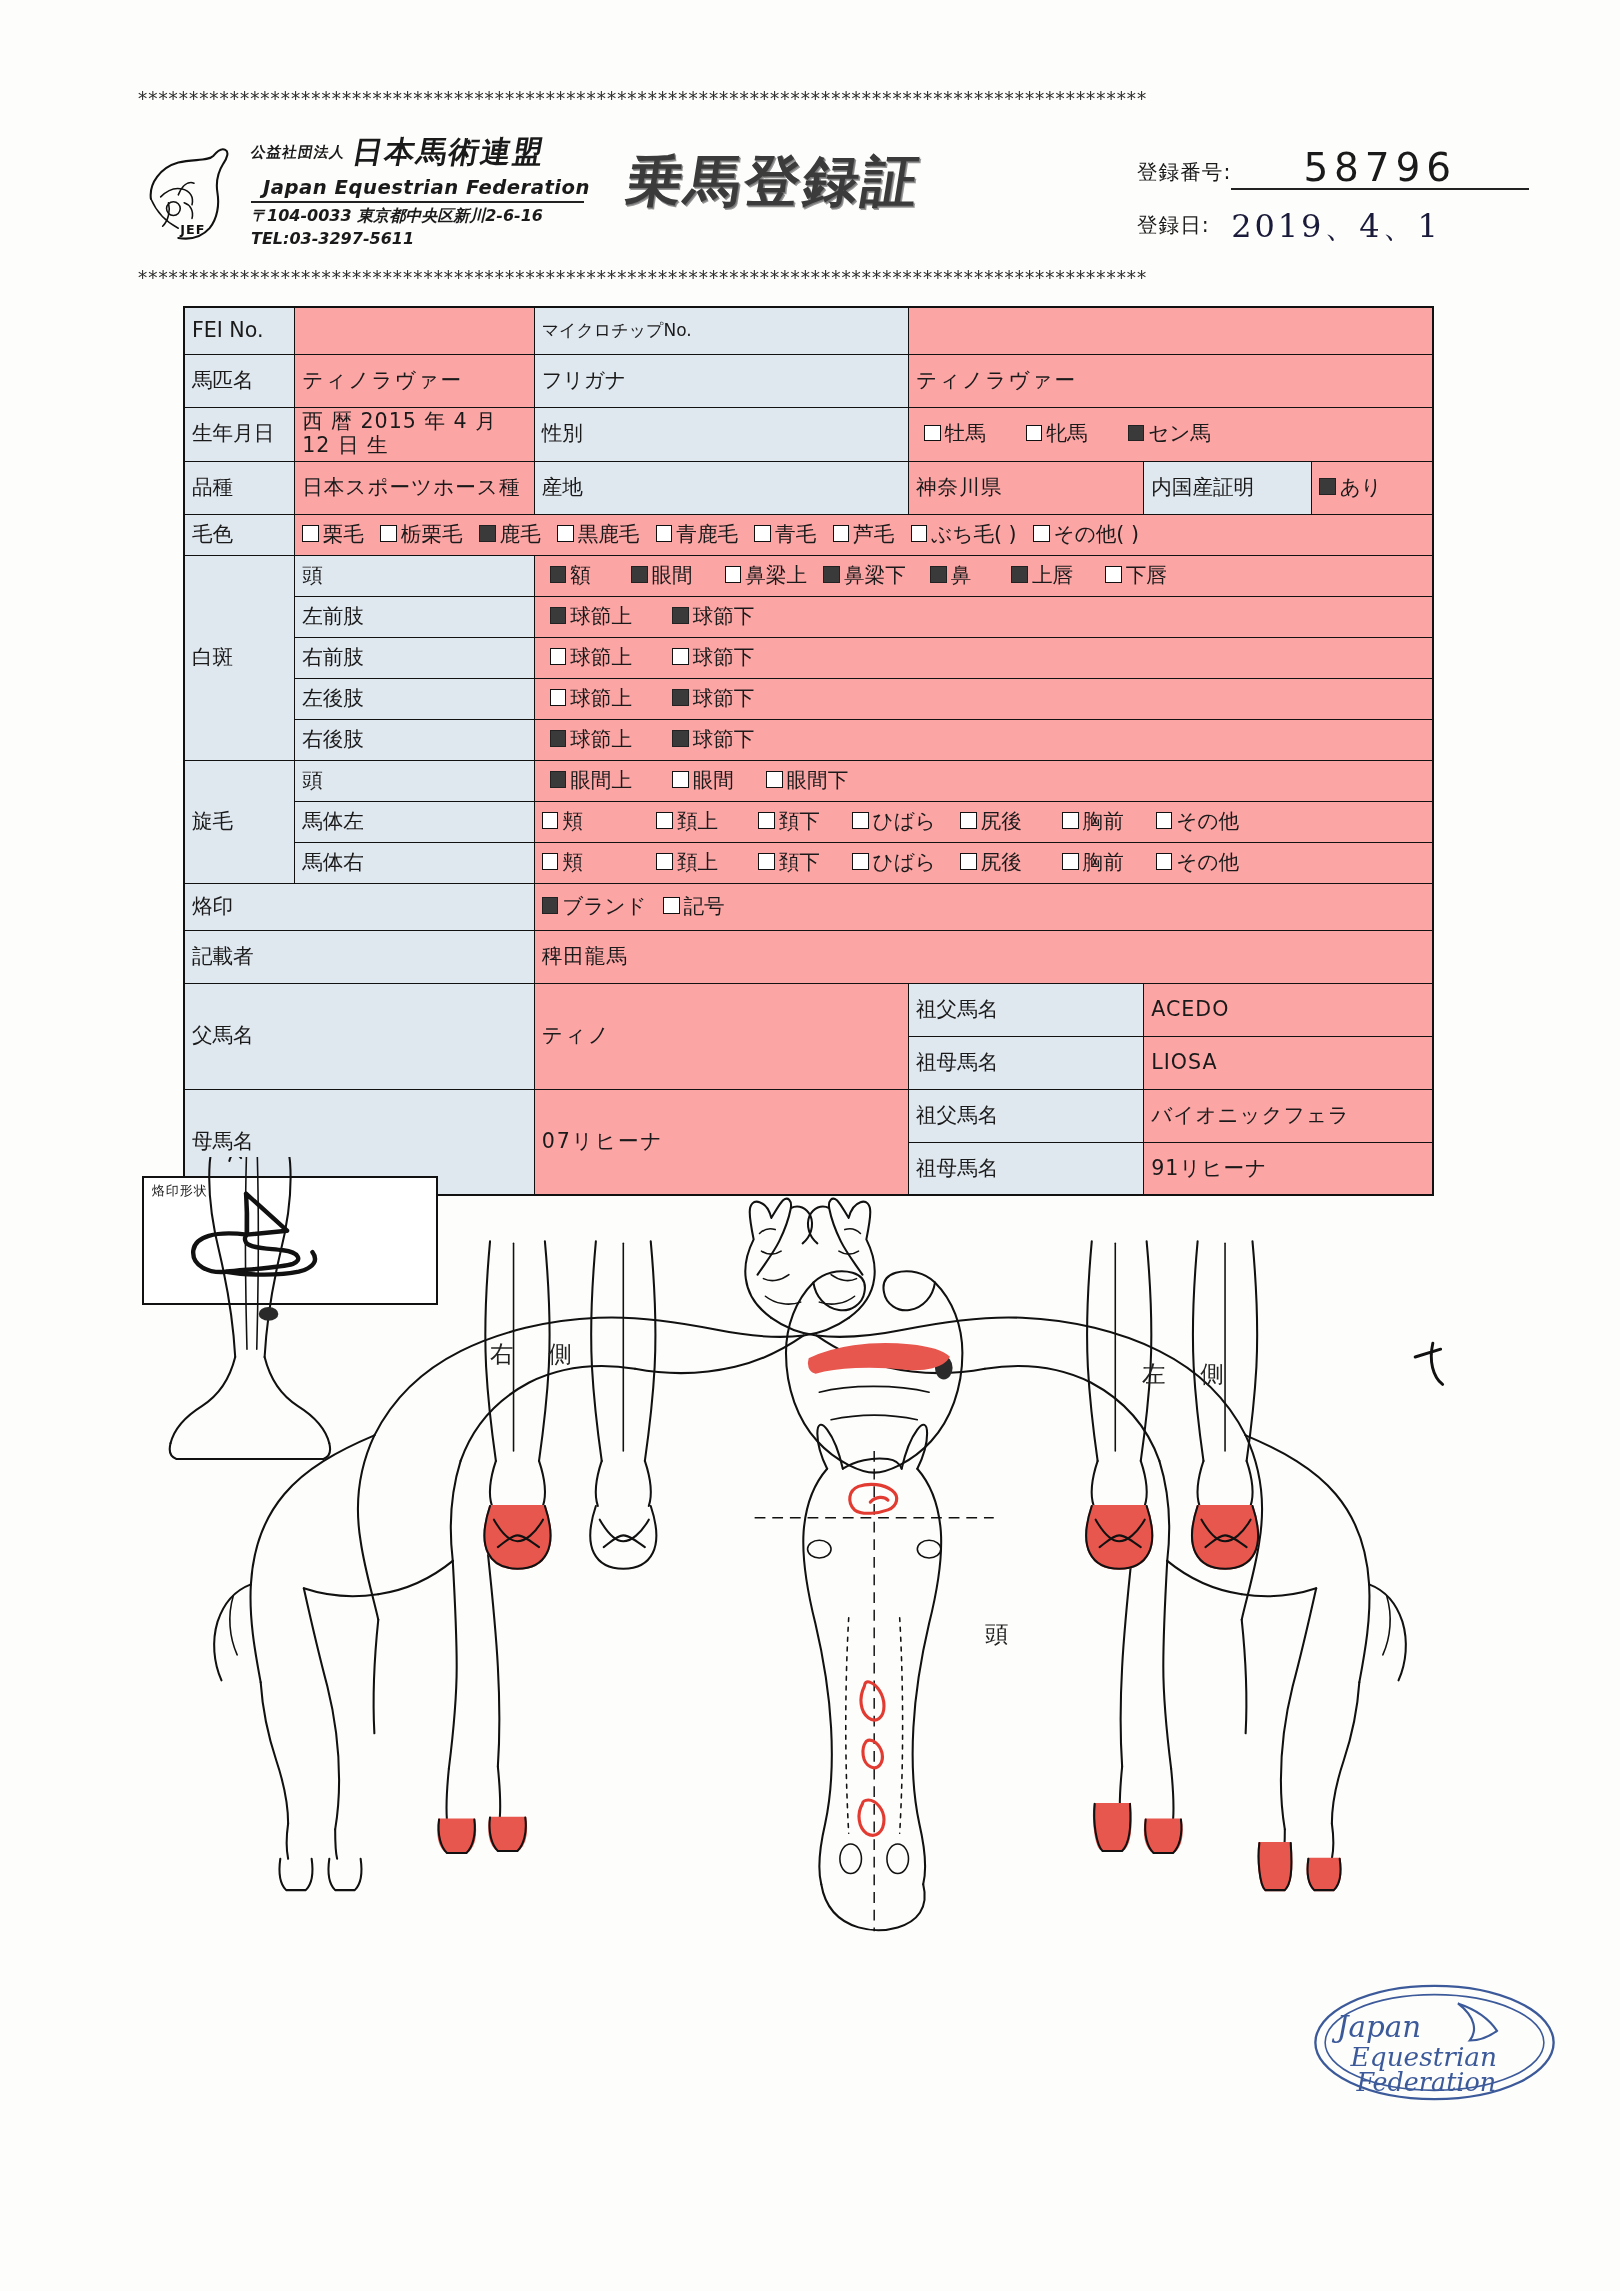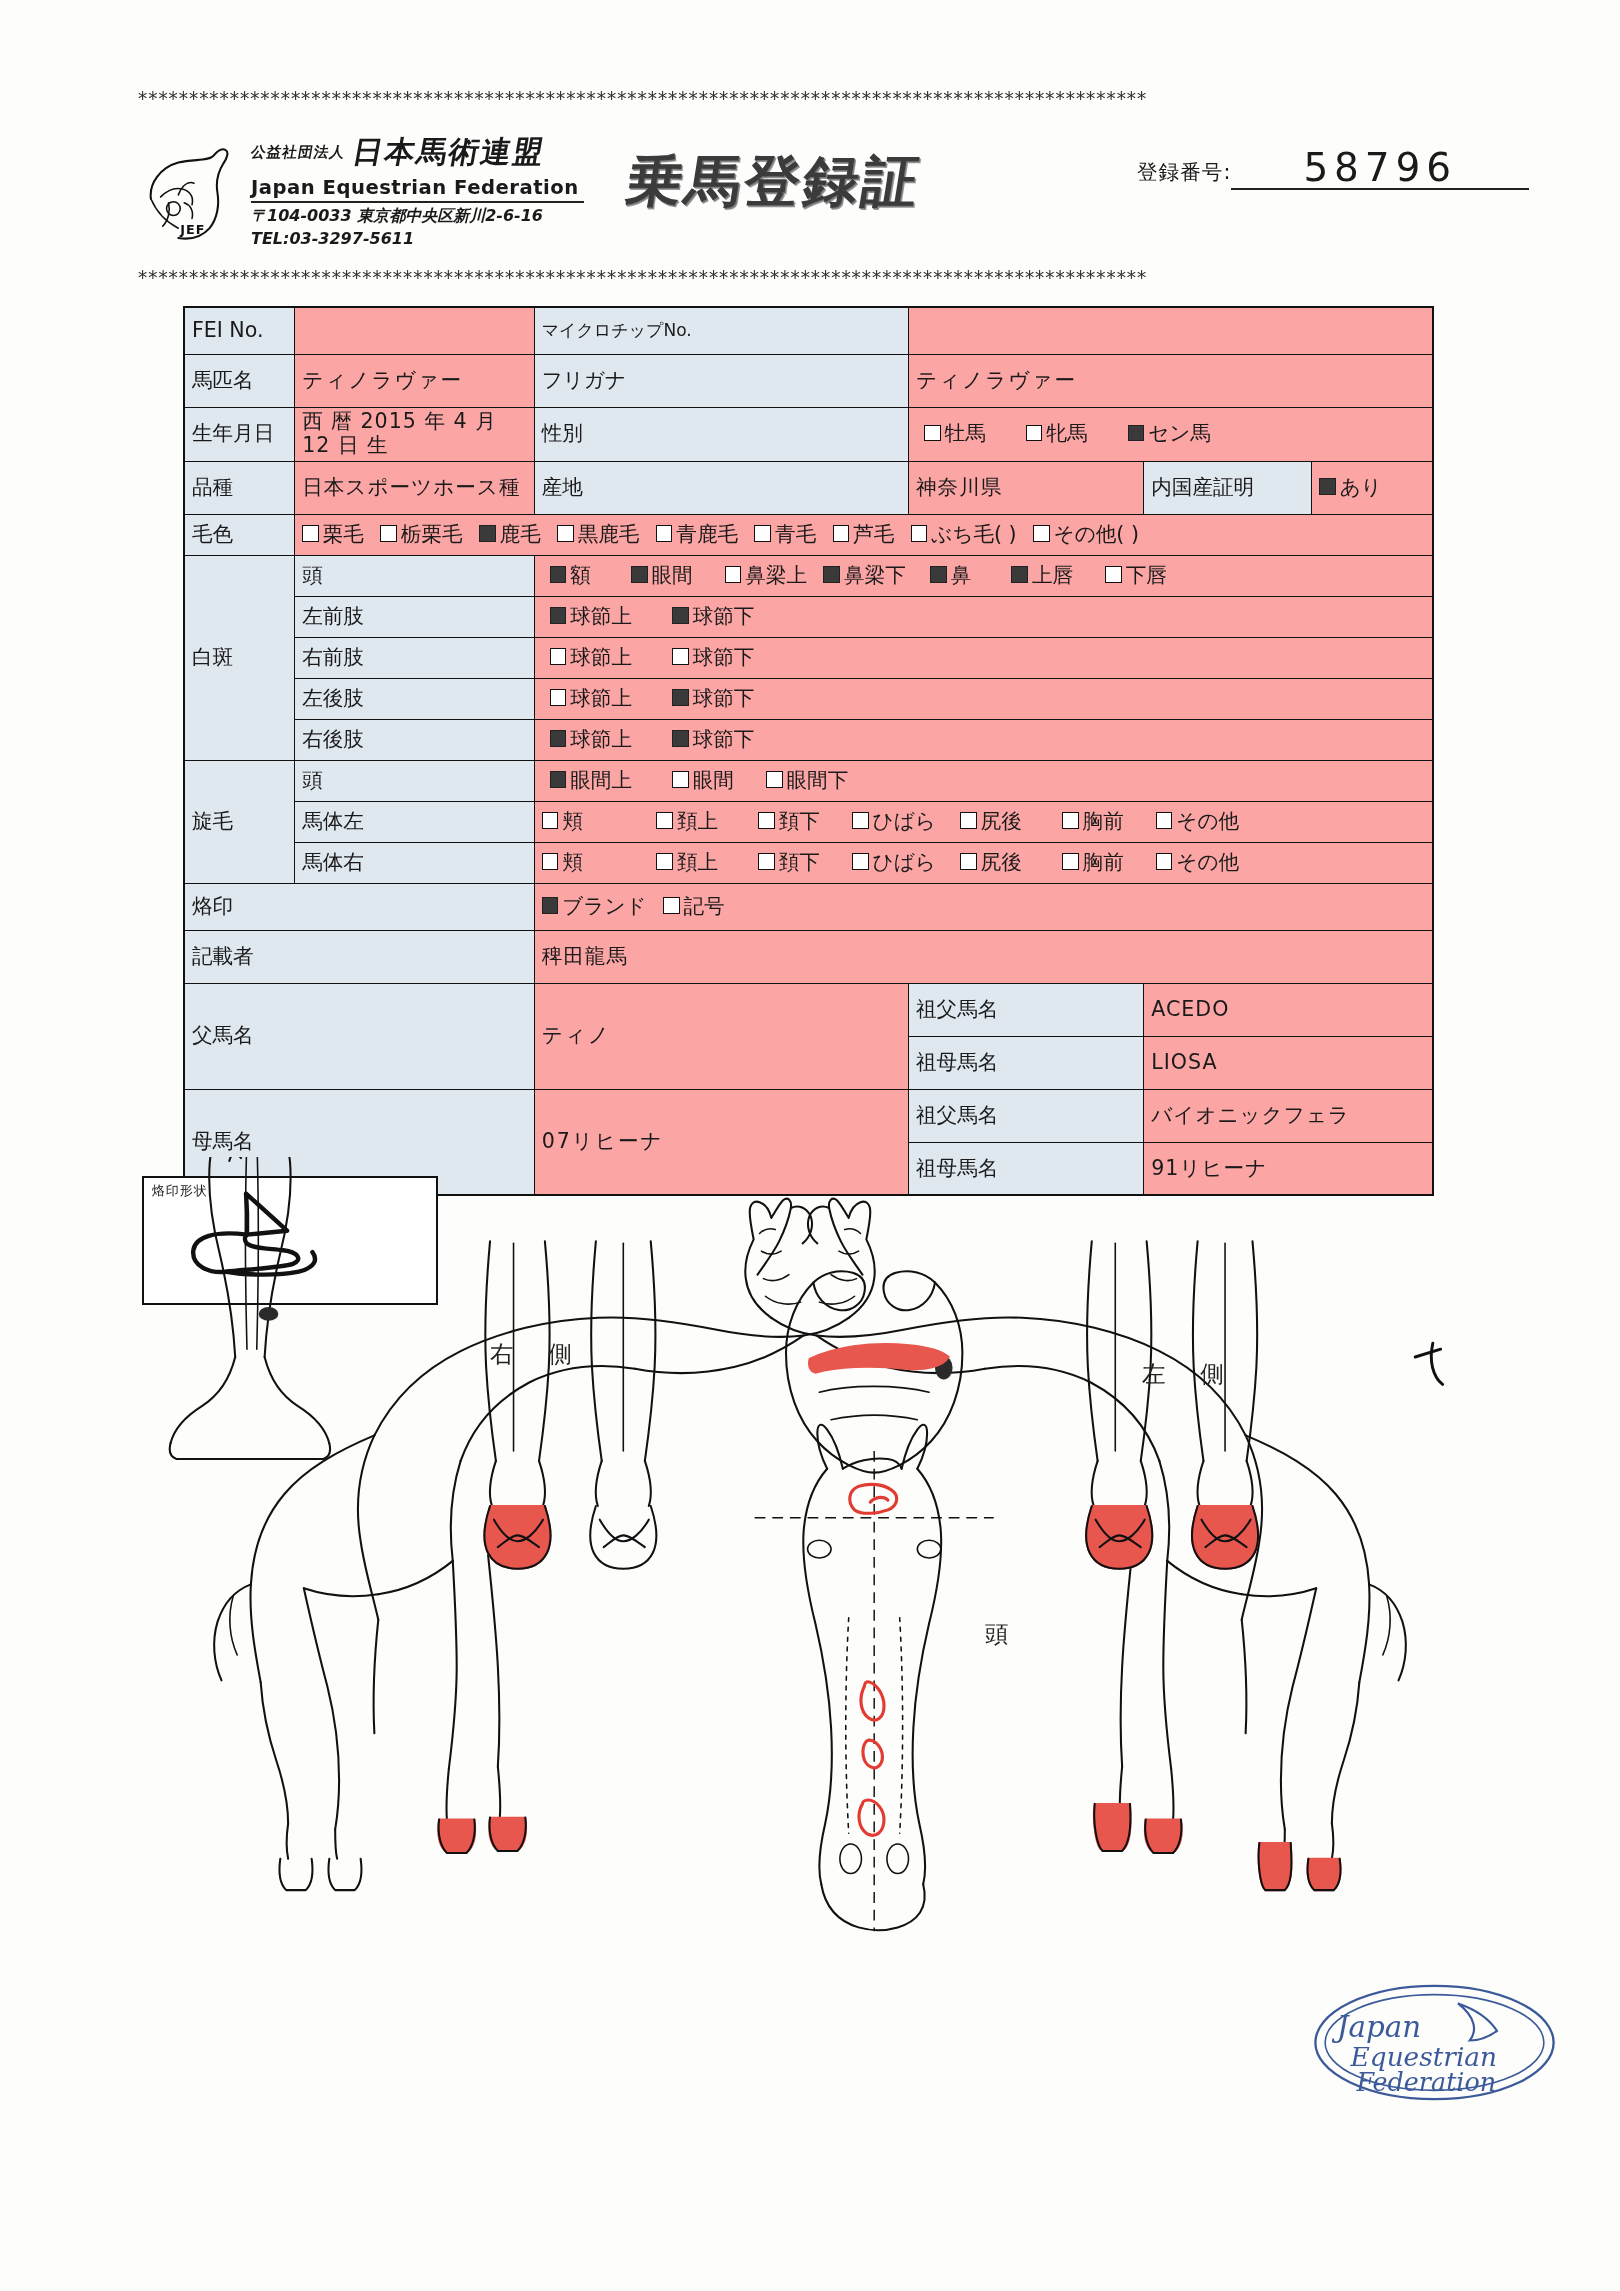--- a/index.html
+++ b/index.html
@@ -25,22 +25,23 @@
   .logo-text{position:absolute;left:106px;top:0;width:365px;}
   .org-jp{
     font-size:14.7px;font-weight:bold;letter-spacing:1px;display:inline-block;
     transform:skewX(-10deg);vertical-align:middle;
   }
   .org-jp-big{
     font-size:30px;font-weight:bold;letter-spacing:2px;display:inline-block;
     transform:skewX(-10deg);vertical-align:middle;margin-left:7.8px;
   }
   .org-en{
-    font-size:19.6px;font-weight:600;letter-spacing:0.5px;
+    font-size:19.6px;font-style:italic;font-weight:600;letter-spacing:0.5px;
     margin-top:2.9px;
+    margin-left:12px;
   }
   .org-rule{border-top:2px solid #222;margin-top:2px;width:333px;}
   .org-addr{font-size:16px;font-style:italic;font-weight:600;margin-top:3px;line-height:1.25;}
 
   .doc-title{
     position:absolute;left:627px;top:145px;
     font-size:55px;font-weight:bold;letter-spacing:3.9px;
     transform:skewX(-9deg);
     color:#3b3b3b;
     text-shadow:1px 1px 0 #777,2px 2px 0 #9a9a9a;
@@ -143,20 +144,24 @@
       <div class="org-addr">TEL:03-3297-5611</div>
     </div>
   </div>
 
   <div class="doc-title">乗馬登録証</div>
 
   <div class="reg-box">
     <div class="reg-row">
       <div class="reg-lbl">登録番号:</div>
       <div class="reg-val">58796</div>
+    </div>
+    <div class="reg-row date">
+      <div class="reg-lbl">登録日:</div>
+      <div class="reg-val">2019、4、1</div>
     </div>
   </div>
 
   <div class="star-rule bot">***************************************************************************************************</div>
 
   <table class="tbl">
     <tbody>
         <tr class="rowh2">
       <td class="hd" style="width:106px">FEI No.</td>
       <td class="val" style="width:331px"></td>

